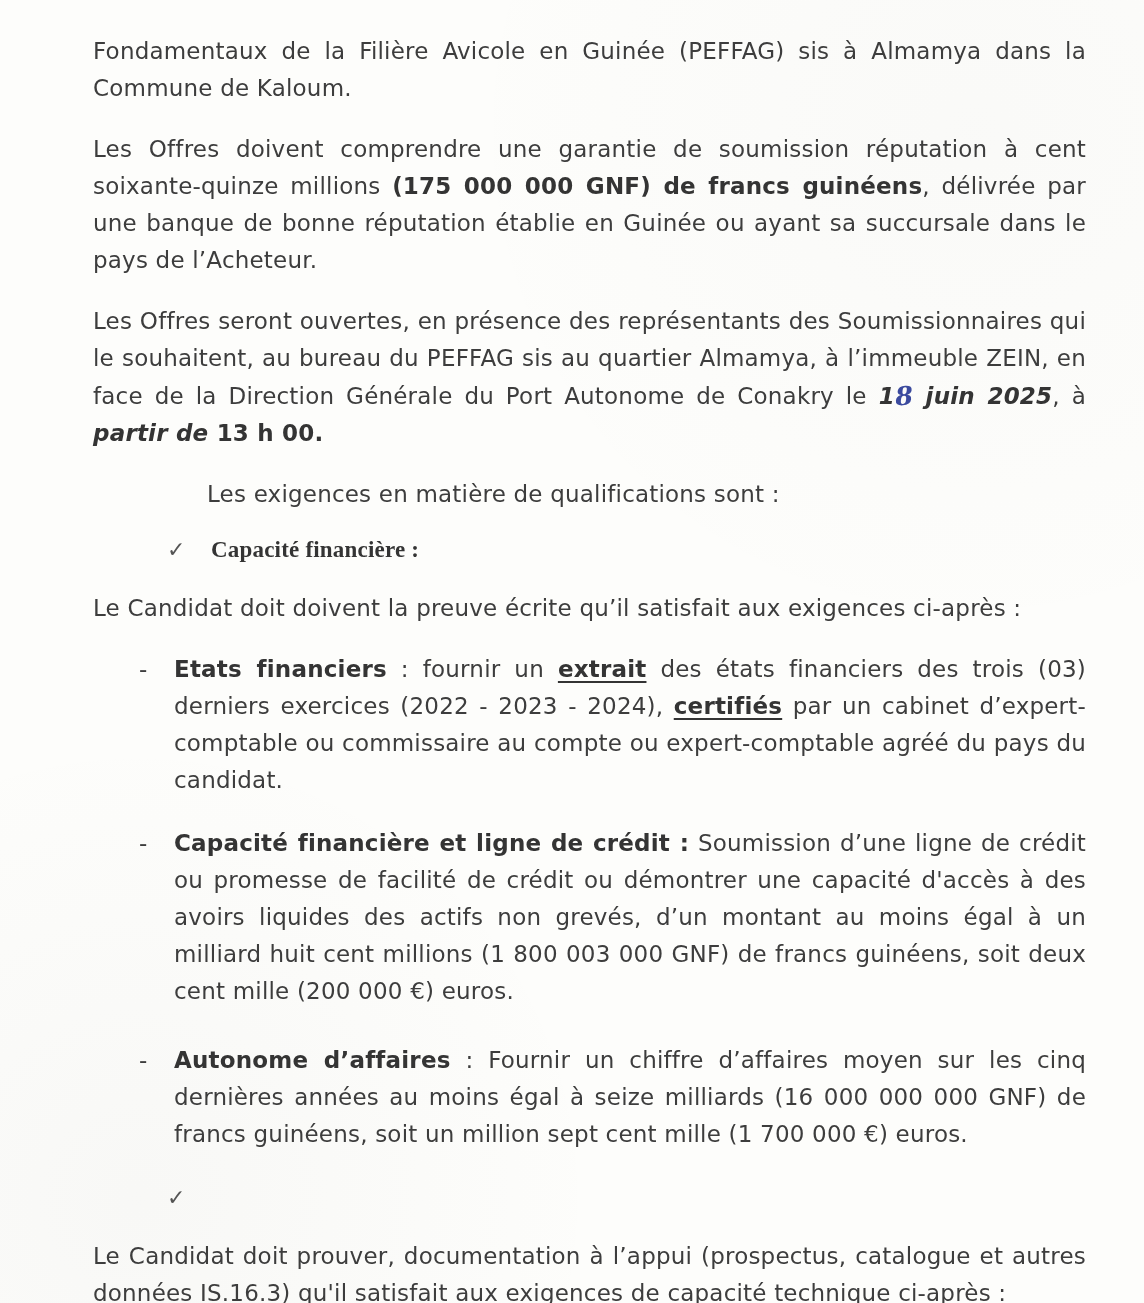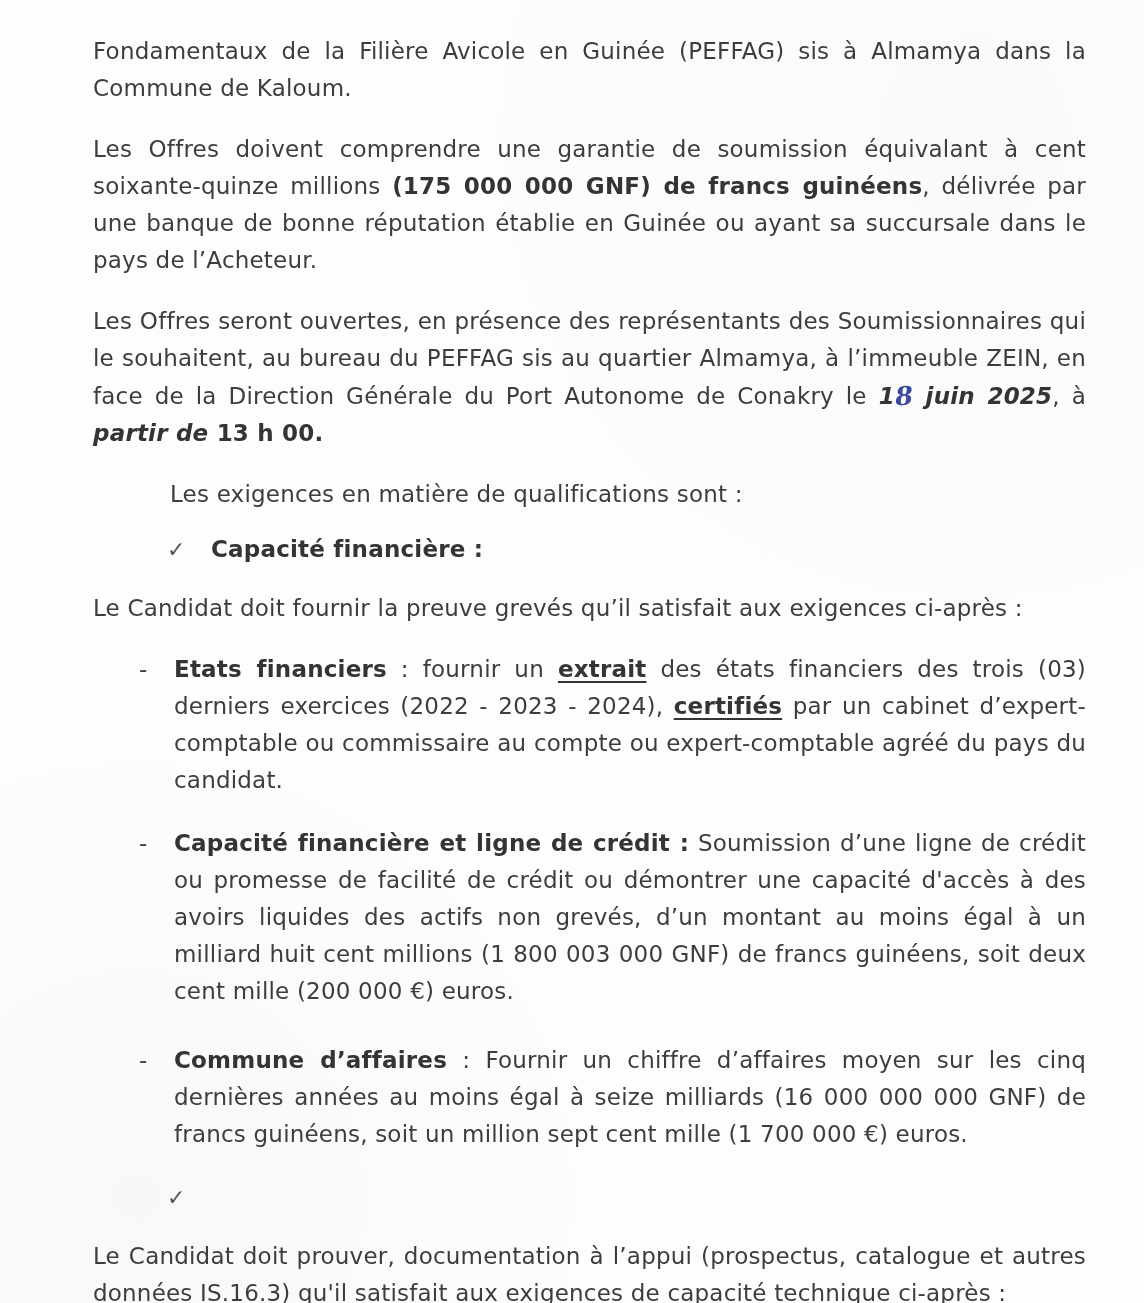--- a/index.html
+++ b/index.html
@@ -26,21 +26,21 @@
     color:var(--ink);
     font-size:23px;
     line-height:37px;
     letter-spacing:0.2px;
     overflow:hidden;
   }
   .para{
     margin:0 0 24px 0;
     text-align:justify;
   }
-  .indent-1{margin-left:77px; text-align:left;}
+  .indent-1{margin-left:114px; text-align:left;}
   .b{font-weight:bold; color:var(--ink-bold);margin-top:36px;}
   .bi{font-weight:bold; font-style:italic; color:var(--ink-bold);}
   .bu{
     font-weight:bold; color:var(--ink-bold);
     text-decoration:underline;
     text-decoration-thickness:2px;
     text-underline-offset:4px;
   }
   .hand{
     color:var(--blue);
@@ -58,20 +58,21 @@
   }
   .check-mark{
     width:44px;
     flex:none;
     color:#555555;
     font-size:22px;
   }
   .check-label{
     font-weight:bold;
     color:var(--ink-bold);
+    font-family:Liberation Serif, serif;
   }
   .dash-item{
     display:flex;
     margin:0 0 26px 46px;
   }
   .dash-item .dash{
     width:35px;
     flex:none;
     color:var(--ink);
   }
@@ -84,58 +85,58 @@
 </head>
 <body>
 
 <div class="page">
 
   <p class="para">
     <span>Fondamentaux de la Filière Avicole en Guinée (PEFFAG) sis à Almamya dans la Commune de Kaloum.</span>
   </p>
 
   <p class="para">
-    <span>Les Offres doivent comprendre une garantie de soumission équivalant à cent soixante-quinze millions </span><span class="b">(175 000 000 GNF) de francs guinéens</span><span>, délivrée par une banque de bonne réputation établie en Guinée ou ayant sa succursale dans le pays de l’Acheteur.</span>
+    <span>Les Offres doivent comprendre une garantie de soumission réputation à cent soixante-quinze millions </span><span class="b">(175 000 000 GNF) de francs guinéens</span><span>, délivrée par une banque de bonne réputation établie en Guinée ou ayant sa succursale dans le pays de l’Acheteur.</span>
   </p>
 
   <p class="para">
     <span>Les Offres seront ouvertes, en présence des représentants des Soumissionnaires qui le souhaitent, au bureau du PEFFAG sis au quartier Almamya, à l’immeuble ZEIN, en face de la Direction Générale du Port Autonome de Conakry le </span><span class="bi">1</span><span class="hand">8</span><span class="bi"> juin 2025</span><span>, à </span><span class="bi">partir de </span><span class="b">13 h 00.</span>
   </p>
 
   <p class="para indent-1" style="margin-bottom:18px;">
     <span>Les exigences en matière de qualifications sont :</span>
   </p>
 
   <div class="check-item">
     <span class="check-mark">✓</span>
     <span class="check-label">Capacité financière :</span>
   </div>
 
   <p class="para">
-    <span>Le Candidat doit fournir la preuve grevés qu’il satisfait aux exigences ci-après :</span>
+    <span>Le Candidat doit doivent la preuve écrite qu’il satisfait aux exigences ci-après :</span>
   </p>
 
   <div class="dash-item">
     <span class="dash">-</span>
     <div class="item-text">
       <span class="b">Etats financiers</span><span> : fournir un </span><span class="bu">extrait</span><span> des états financiers des trois (03) derniers exercices (2022 - 2023 - 2024), </span><span class="bu">certifiés</span><span> par un cabinet d’expert-comptable ou commissaire au compte ou expert-comptable agréé du pays du candidat.</span>
     </div>
   </div>
 
   <div class="dash-item gap-lg">
     <span class="dash">-</span>
     <div class="item-text">
       <span class="b">Capacité financière et ligne de crédit :</span><span> Soumission d’une ligne de crédit ou promesse de facilité de crédit ou démontrer une capacité d'accès à des avoirs liquides des actifs non grevés, d’un montant au moins égal à un milliard huit cent millions (1 800 003 000 GNF) de francs guinéens, soit deux cent mille (200 000 €) euros.</span>
     </div>
   </div>
 
   <div class="dash-item">
     <span class="dash">-</span>
     <div class="item-text">
-      <span class="b">Commune d’affaires</span><span> : Fournir un chiffre d’affaires moyen sur les cinq dernières années au moins égal à seize milliards (16 000 000 000 GNF) de francs guinéens, soit un million sept cent mille (1 700 000 €) euros.</span>
+      <span class="b">Autonome d’affaires</span><span> : Fournir un chiffre d’affaires moyen sur les cinq dernières années au moins égal à seize milliards (16 000 000 000 GNF) de francs guinéens, soit un million sept cent mille (1 700 000 €) euros.</span>
     </div>
   </div>
 
   <div class="check-item">
     <span class="check-mark">✓</span>
   </div>
 
   <p class="para">
     <span>Le Candidat doit prouver, documentation à l’appui (prospectus, catalogue et autres données IS.16.3) qu'il satisfait aux exigences de capacité technique ci-après :</span>
   </p>

